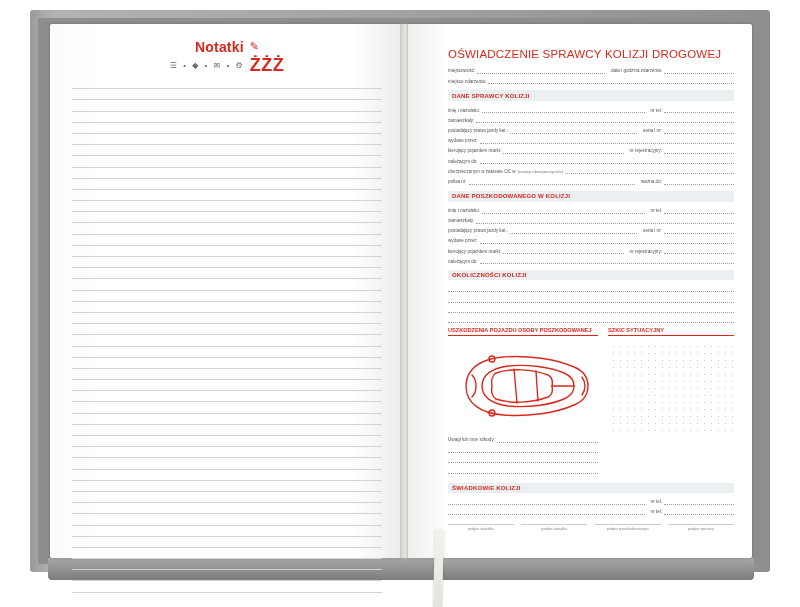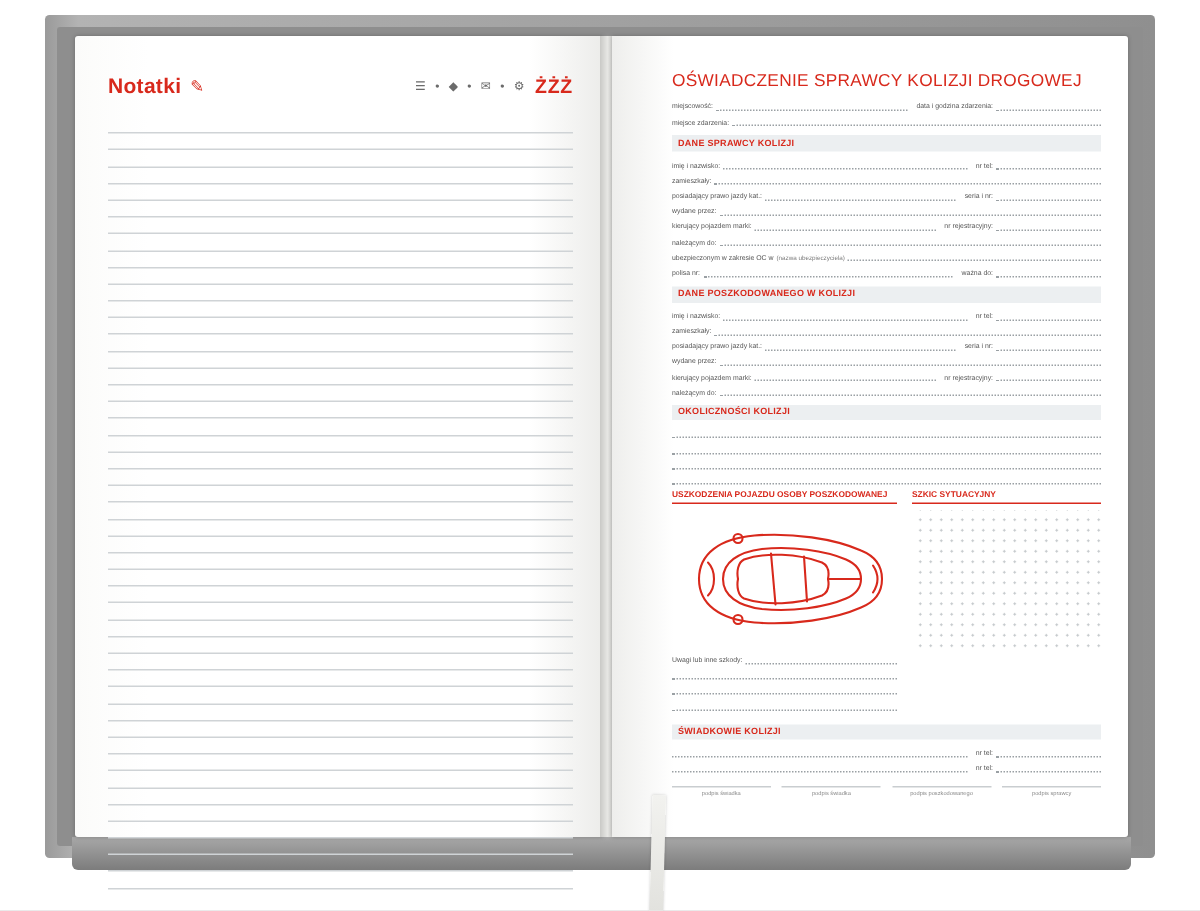--- a/index.html
+++ b/index.html
@@ -99,40 +99,41 @@
   .left-content {
     position: absolute;
     left: 22px;
     top: 20px;
     width: 310px;
     height: 500px;
   }
   .notatki-head {
     display: flex;
     align-items: center;
-    justify-content: space-between;
+    justify-content: center;
     height: 26px;
+    flex-direction: column;
   }
   .notatki-title {
     color: #d8291c;
     font-size: 14px;
     font-weight: bold;
     letter-spacing: .2px;
   }
   .pen-icon { margin-left: 6px; color: #d8291c; font-size: 11px; }
   .head-left { display: flex; align-items: center; }
   .head-right { display: flex; align-items: center; gap: 5px; }
   .mini-icons {
     color: #6b6b6b;
     font-size: 8px;
     letter-spacing: 2px;
   }
   .zzz {
     color: #d8291c;
-    font-size: 13px;
+    font-size: 18px;
     font-weight: bold;
     letter-spacing: .5px;
   }
   .ruled {
     margin-top: 8px;
     width: 100%;
   }
   .rule-line {
     height: 10.2px;
     border-bottom: 1px solid #cfd3d6;

